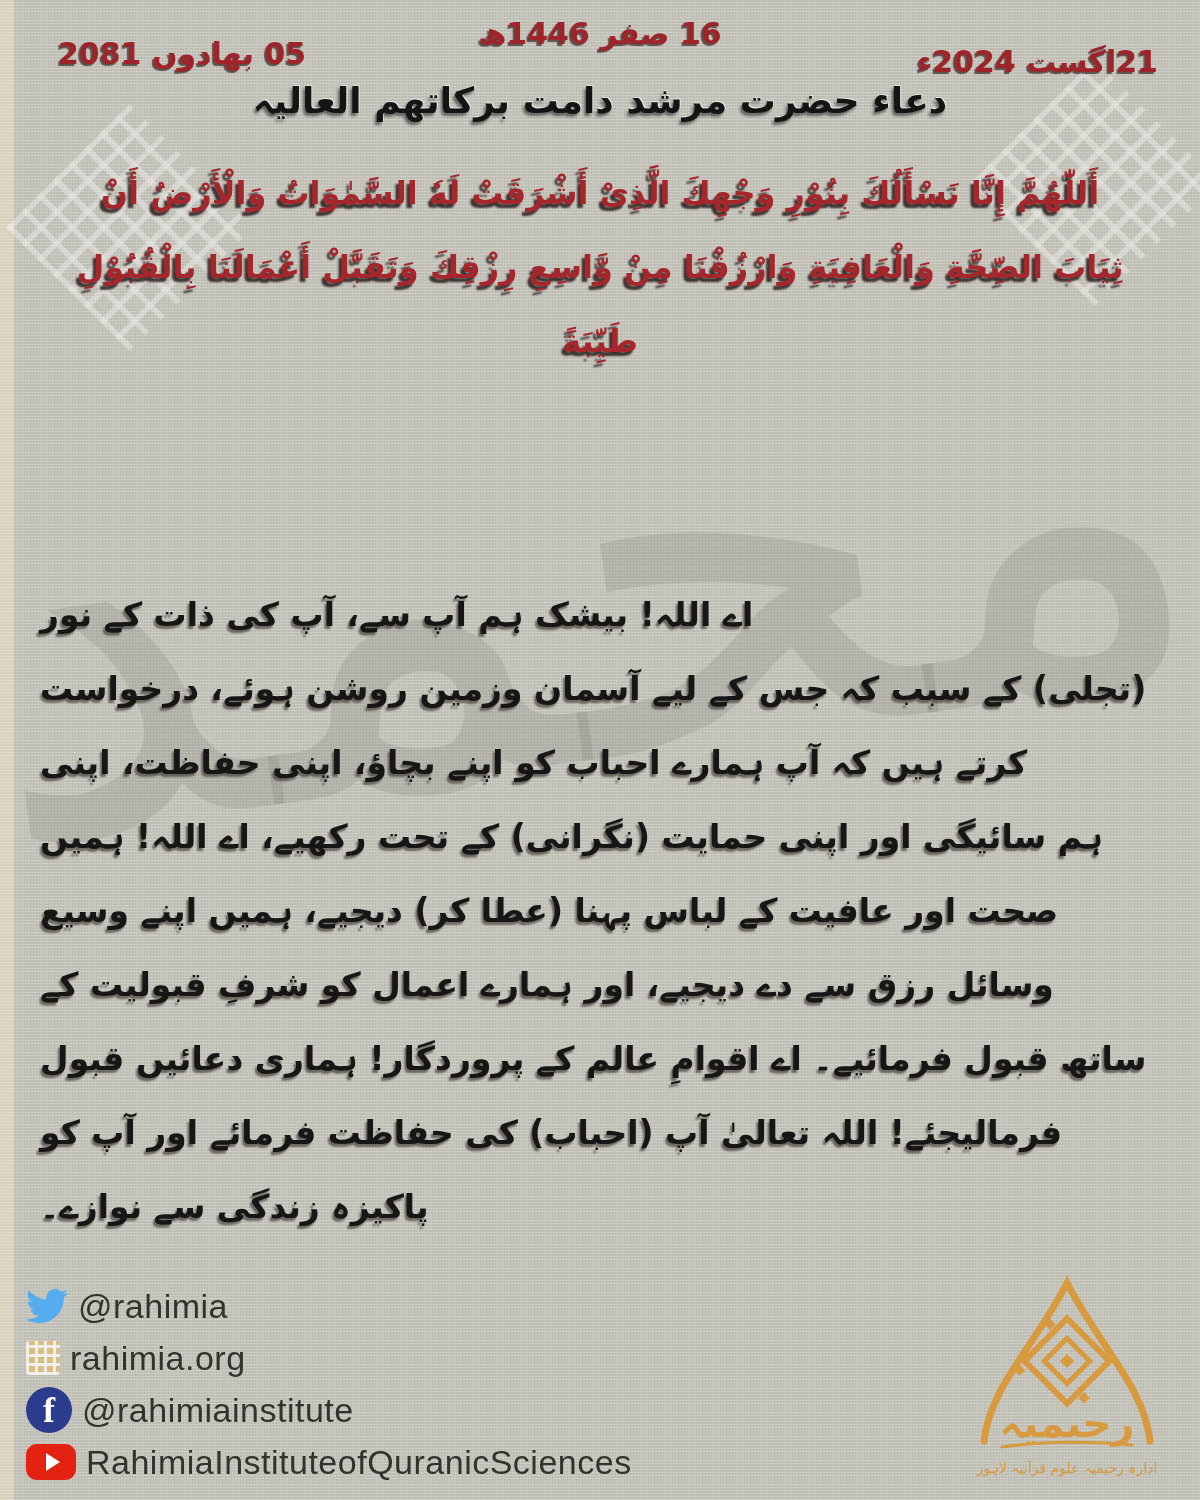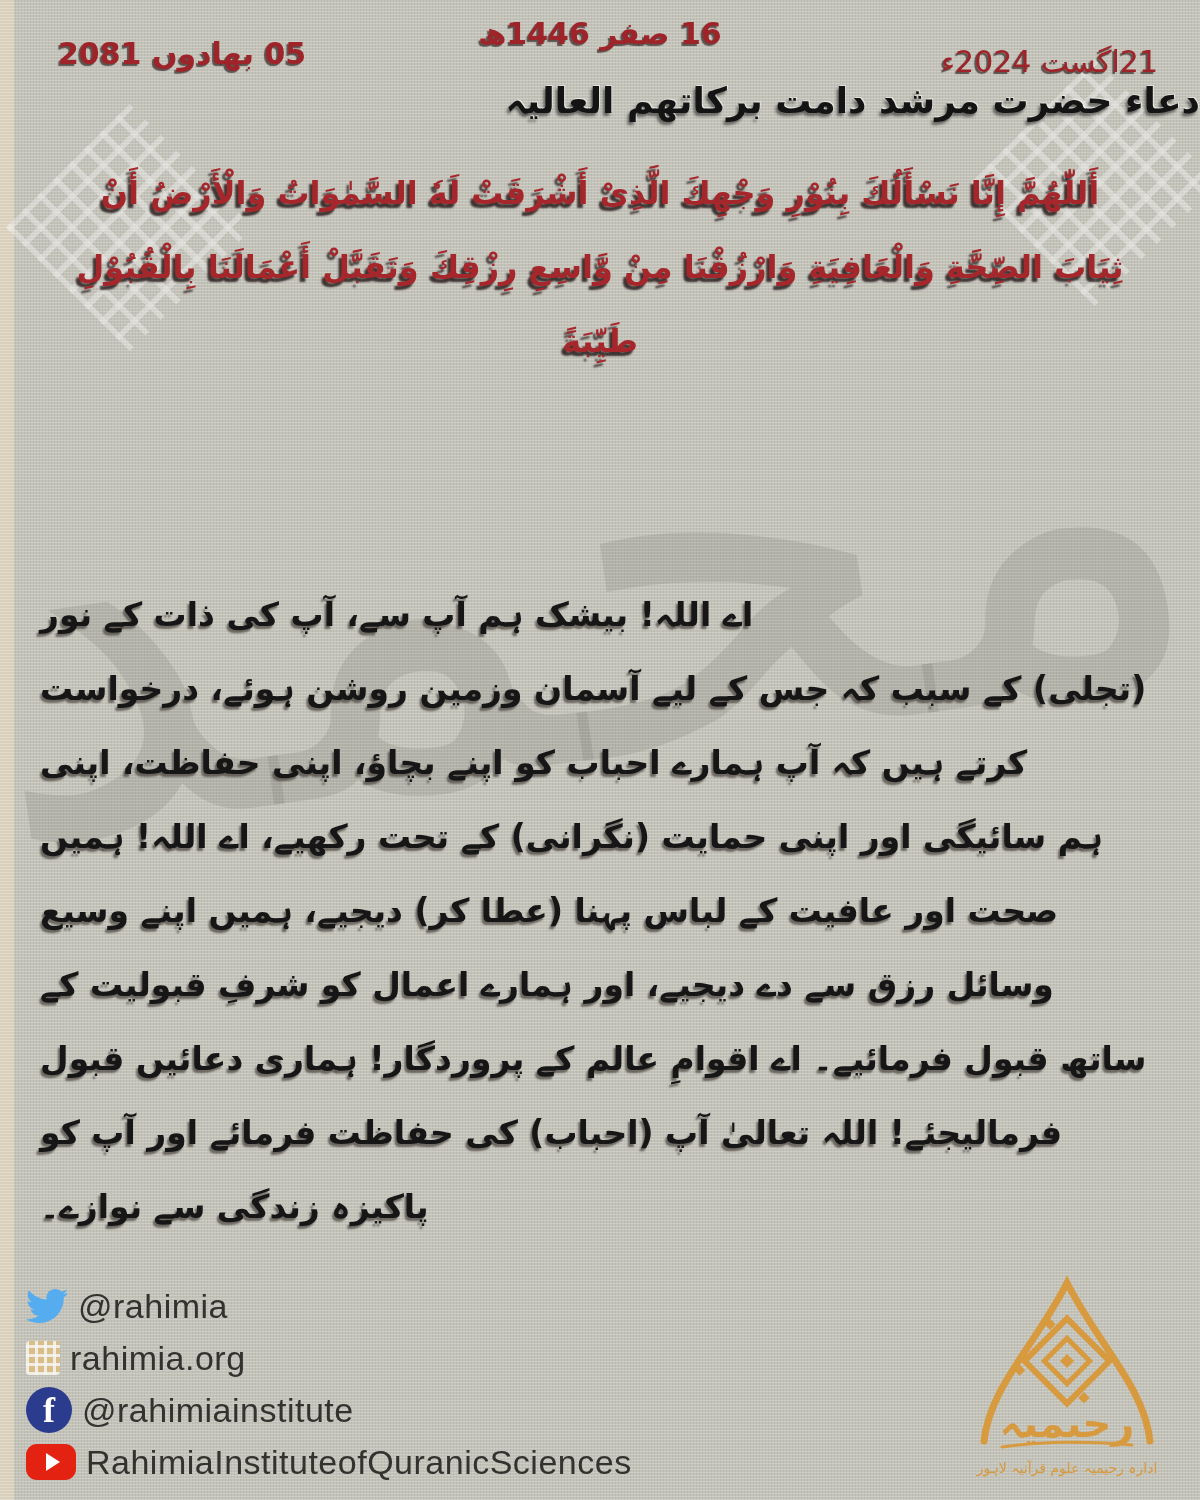--- a/index.html
+++ b/index.html
@@ -43,31 +43,31 @@
   }
   
   .date-hijri{
     position:absolute;top:16px;left:0;right:0;
     text-align:center;direction:rtl;
     font-size:30px;font-weight:bold;color:#9e2429;
     text-shadow:-2px 2px 1px rgba(35,20,20,.65);
   }
   .date-greg{
     position:absolute;top:44px;right:42px;
-    direction:rtl;font-size:30px;font-weight:normal;color:#9e2429;
+    direction:rtl;font-size:30px;font-weight:bold;color:#9e2429;
     text-shadow:-2px 2px 1px rgba(35,20,20,.65);
   }
   .date-bikrami{
     position:absolute;top:36px;left:58px;
     direction:rtl;font-size:30px;font-weight:bold;color:#9e2429;
     text-shadow:-2px 2px 1px rgba(35,20,20,.65);
   }
   .poster-title{
     position:absolute;top:80px;left:0;right:0;
-    text-align:right;direction:rtl;
+    text-align:center;direction:rtl;
     font-size:36px;font-weight:bold;color:#141414;
     text-shadow:1px -1px 0 rgba(255,255,255,.55), -2px 3px 3px rgba(20,20,20,.55);
   }
   
   .arabic-block{
     position:absolute;top:156px;left:40px;right:40px;
     direction:rtl;text-align:center;
     color:#a5272b;font-weight:bold;font-size:32px;line-height:74px;
     text-shadow:-3px 4px 2px rgba(38,26,26,.85);
   }

